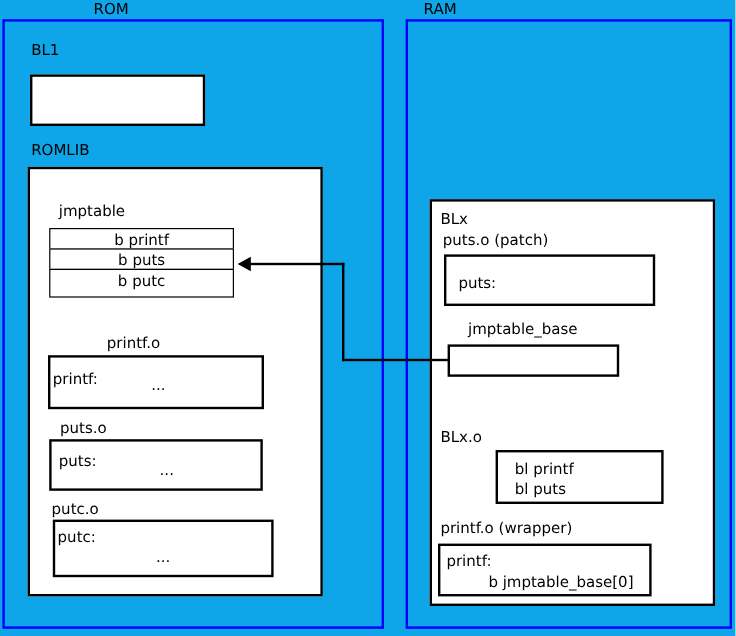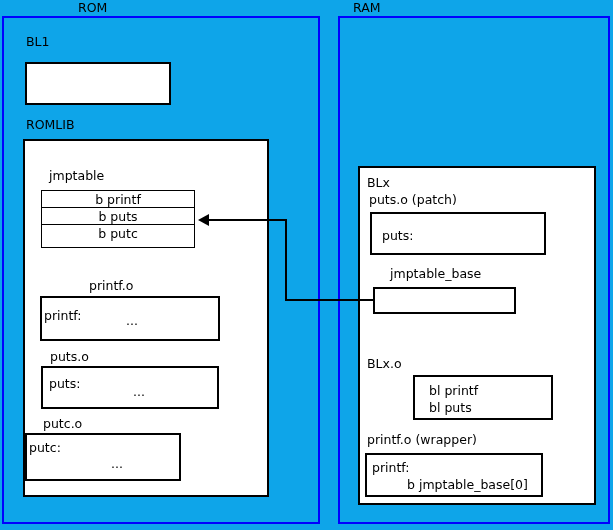--- a/index.html
+++ b/index.html
@@ -101,21 +101,21 @@
     <div class="bx-txt" style="left:84px; top:17px;">...</div>
   </div>
 
   <div class="lbl" style="left:50px; top:351px;">puts.o</div>
   <div class="bx" style="left:41px; top:366px; width:178px; height:43px;">
     <div class="bx-txt" style="left:6px; top:10px;">puts:</div>
     <div class="bx-txt" style="left:90px; top:18px;">...</div>
   </div>
 
   <div class="lbl" style="left:43px; top:418px;">putc.o</div>
-  <div class="bx" style="left:25px; top:433px; width:156px; height:48px;">
+  <div class="bx" style="left:44px; top:433px; width:184px; height:48px;">
     <div class="bx-txt" style="left:2px; top:7px;">putc:</div>
     <div class="bx-txt" style="left:84px; top:23px;">...</div>
   </div>
 
   <div class="lbl" style="left:353px; top:2px;">RAM</div>
   <div class="region" style="left:338px; top:16px; width:272px; height:508px;"></div>
 
   <div class="bx" style="left:358px; top:166px; width:238px; height:339px;"></div>
   <div class="lbl" style="left:367px; top:177px;">BLx</div>
 

